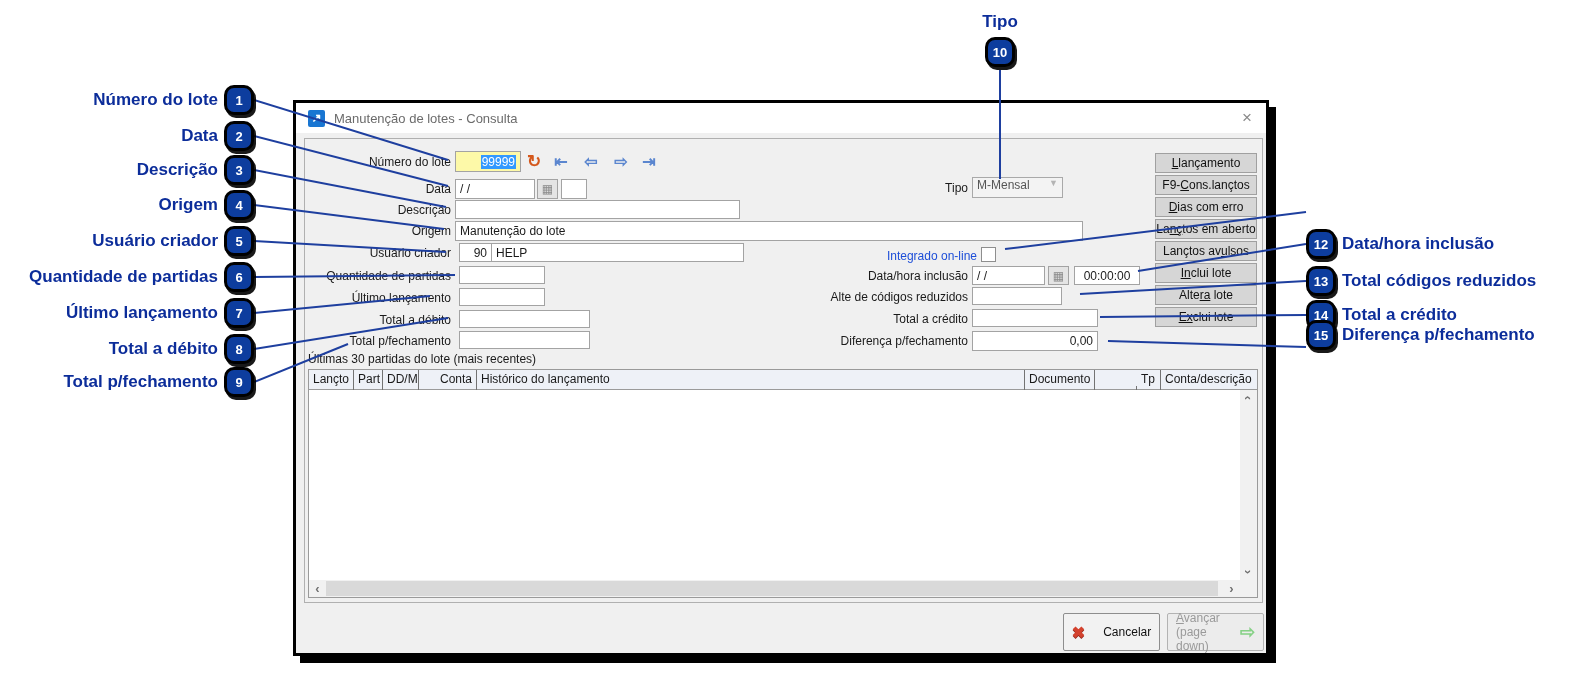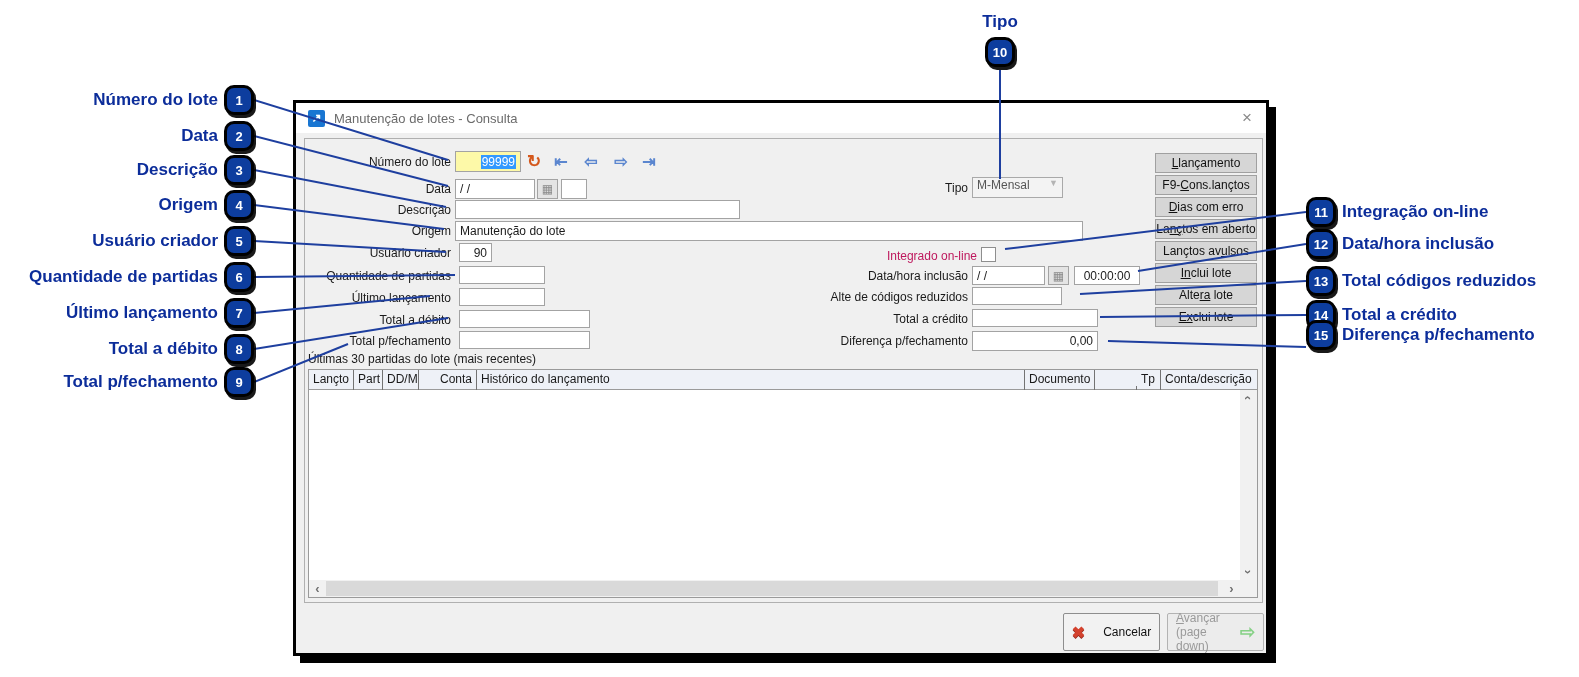--- a/index.html
+++ b/index.html
@@ -135,24 +135,20 @@
   <div class="ann ann-left" style="top:367px">
       <span class="ann-label">Total p/fechamento</span>
       <span class="bubble">9</span>
     </div>
 
   <div class="ann ann-top">
     <span class="ann-label">Tipo</span>
     <span class="bubble">10</span>
   </div>
 
-  <div class="ann ann-right" style="top:197px">
-      <span class="bubble">11</span>
-      <span class="ann-label">Integração on-line</span>
-    </div>
   <div class="ann ann-right" style="top:229px">
       <span class="bubble">12</span>
       <span class="ann-label">Data/hora inclusão</span>
     </div>
   <div class="ann ann-right" style="top:266px">
       <span class="bubble">13</span>
       <span class="ann-label">Total códigos reduzidos</span>
     </div>
   <div class="ann ann-right" style="top:300px">
       <span class="bubble">14</span>
@@ -197,20 +193,23 @@
 
     <span class="flabel" style="left:5px;top:121px">Origem</span>
     <div class="fld" style="left:159px;top:118px;width:628px;height:20px">
         <span>Manutenção do lote</span>
       </div>
 
     <span class="flabel" style="left:5px;top:143px">Usuário criador</span>
     <div class="fld right" style="left:163px;top:140px;width:33px;height:19px">
         <span>90</span>
       </div>
+    <div class="fld" style="left:195px;top:140px;width:253px;height:19px">
+        <span>HELP</span>
+      </div>
 
     <span class="flabel" style="left:5px;top:166px">Quantidade de partidas</span>
     <div class="fld" style="left:163px;top:163px;width:86px;height:18px">
         <span></span>
       </div>
 
     <span class="flabel" style="left:5px;top:188px">Último lançamento</span>
     <div class="fld" style="left:163px;top:185px;width:86px;height:18px">
         <span></span>
       </div>
@@ -224,21 +223,21 @@
     <div class="fld" style="left:163px;top:228px;width:131px;height:18px">
         <span></span>
       </div>
 
     <span class="flabel-r" style="left:452px;top:78px">Tipo</span>
     <div id="tipocombo" style="left:676px;top:74px;width:91px;height:21px">
       <span>M-Mensal</span>
       <span class="arrow">▼</span>
     </div>
 
-    <span class="flabel-r" style="left:461px;top:146px;color:#be185d">Integrado on-line</span>
+    <span class="flabel-r" style="left:461px;top:146px;color:#1d4ed8">Integrado on-line</span>
     <div id="chkintegrado" style="left:685px;top:144px"></div>
 
     <span class="flabel-r" style="left:452px;top:166px">Data/hora inclusão</span>
     <div class="fld" style="left:676px;top:163px;width:73px;height:19px">
         <span>/ /</span>
       </div>
     <div class="btnish" style="left:752px;top:163px;width:21px;height:19px">▦</div>
     <div class="fld center" style="left:778px;top:163px;width:66px;height:19px">
         <span>00:00:00</span>
       </div>

